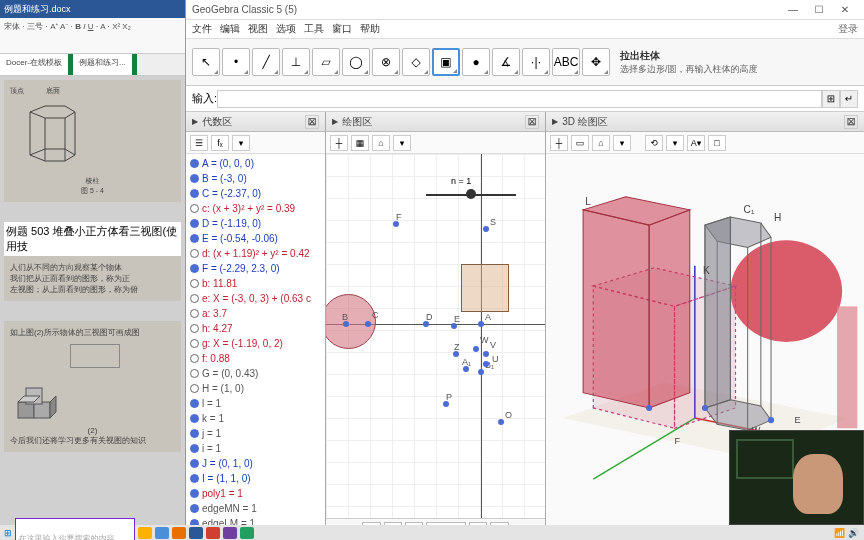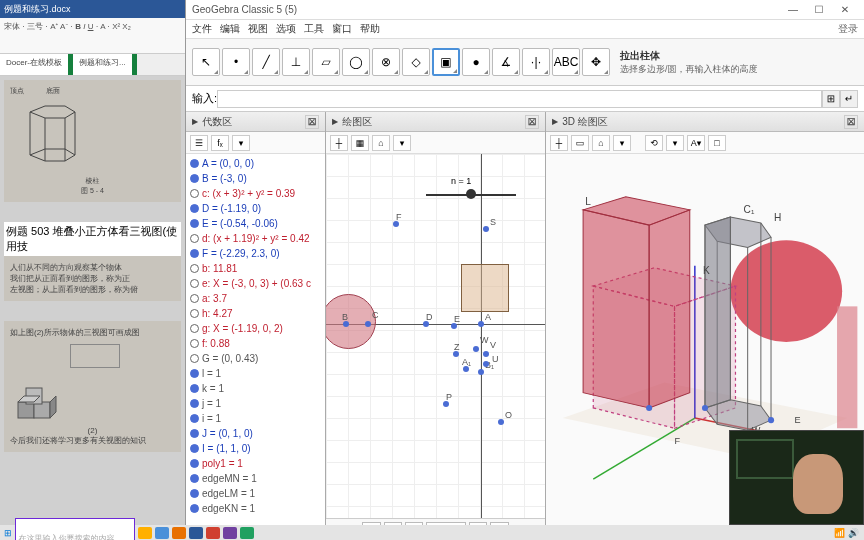--- a/index.html
+++ b/index.html
@@ -192,20 +192,24 @@
         </div>
         <div class="algebra-list" id="alg-list">
             <div class="alg-item blue">
               <span class="bullet f"></span>
               <span>A = (0, 0, 0)</span>
             </div>
             <div class="alg-item blue">
               <span class="bullet f"></span>
               <span>B = (-3, 0)</span>
             </div>
+            <div class="alg-item blue">
+              <span class="bullet f"></span>
+              <span>C = (-2.37, 0)</span>
+            </div>
             <div class="alg-item red">
               <span class="bullet e"></span>
               <span>c: (x + 3)² + y² = 0.39</span>
             </div>
             <div class="alg-item blue">
               <span class="bullet f"></span>
               <span>D = (-1.19, 0)</span>
             </div>
             <div class="alg-item blue">
               <span class="bullet f"></span>
@@ -239,20 +243,24 @@
               <span class="bullet e"></span>
               <span>g: X = (-1.19, 0, 2)</span>
             </div>
             <div class="alg-item red">
               <span class="bullet e"></span>
               <span>f: 0.88</span>
             </div>
             <div class="alg-item gray">
               <span class="bullet e"></span>
               <span>G = (0, 0.43)</span>
+            </div>
+            <div class="alg-item gray">
+              <span class="bullet e"></span>
+              <span>H = (1, 0)</span>
             </div>
             <div class="alg-item gray">
               <span class="bullet f"></span>
               <span>l = 1</span>
             </div>
             <div class="alg-item gray">
               <span class="bullet f"></span>
               <span>k = 1</span>
             </div>
             <div class="alg-item gray">

